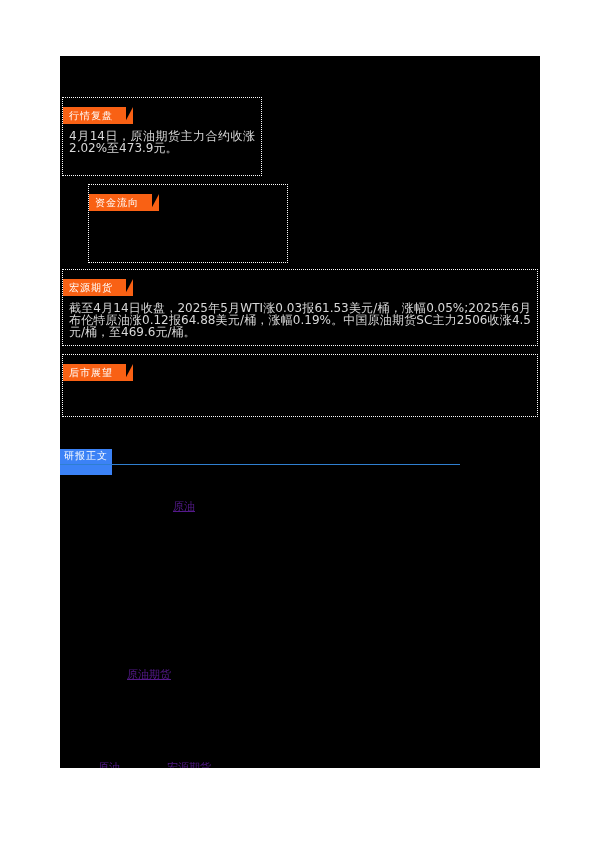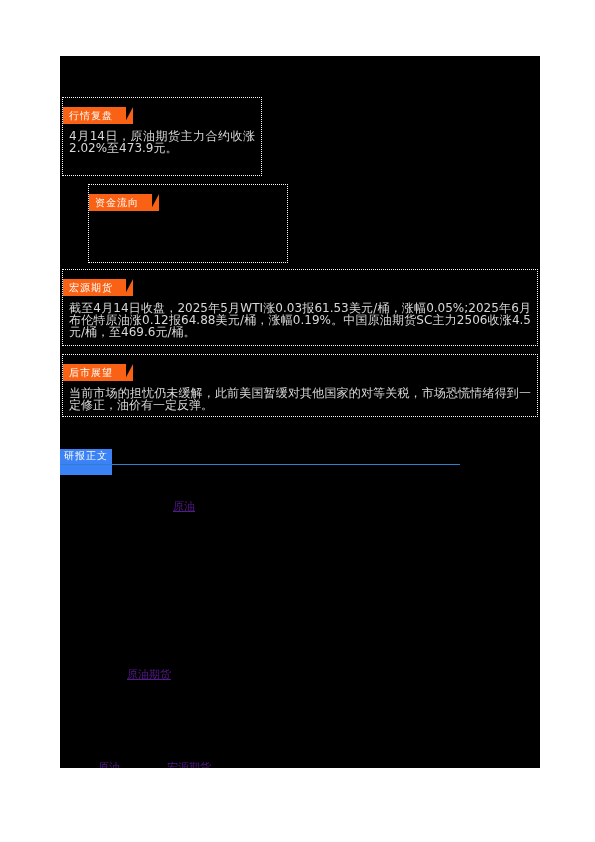--- a/index.html
+++ b/index.html
@@ -165,21 +165,20 @@
       <div class="badge-wrap">
         <span class="badge">宏源期货</span>
       </div>
       <div class="sec-body">截至4月14日收盘，2025年5月WTI涨0.03报61.53美元/桶，涨幅0.05%;2025年6月布伦特原油涨0.12报64.88美元/桶，涨幅0.19%。中国原油期货SC主力2506收涨4.5元/桶，至469.6元/桶。</div>
     </div>
 
     <div class="report-section sec-4">
       <div class="badge-wrap">
         <span class="badge">后市展望</span>
       </div>
-      <div class="sec-body">当前市场的担忧仍未缓解，此前美国暂缓对其他国家的对等关税，市场恐慌情绪得到一定修正，油价有一定反弹。</div>
     </div>
 
     <div class="research-header">
       <span class="blue-badge">研报正文</span>
       <div class="blue-rule"></div>
     </div>
 
     <div class="article-area">
       <a class="doc-link lnk-1">原油</a>
       <a class="doc-link lnk-2">原油期货</a>

